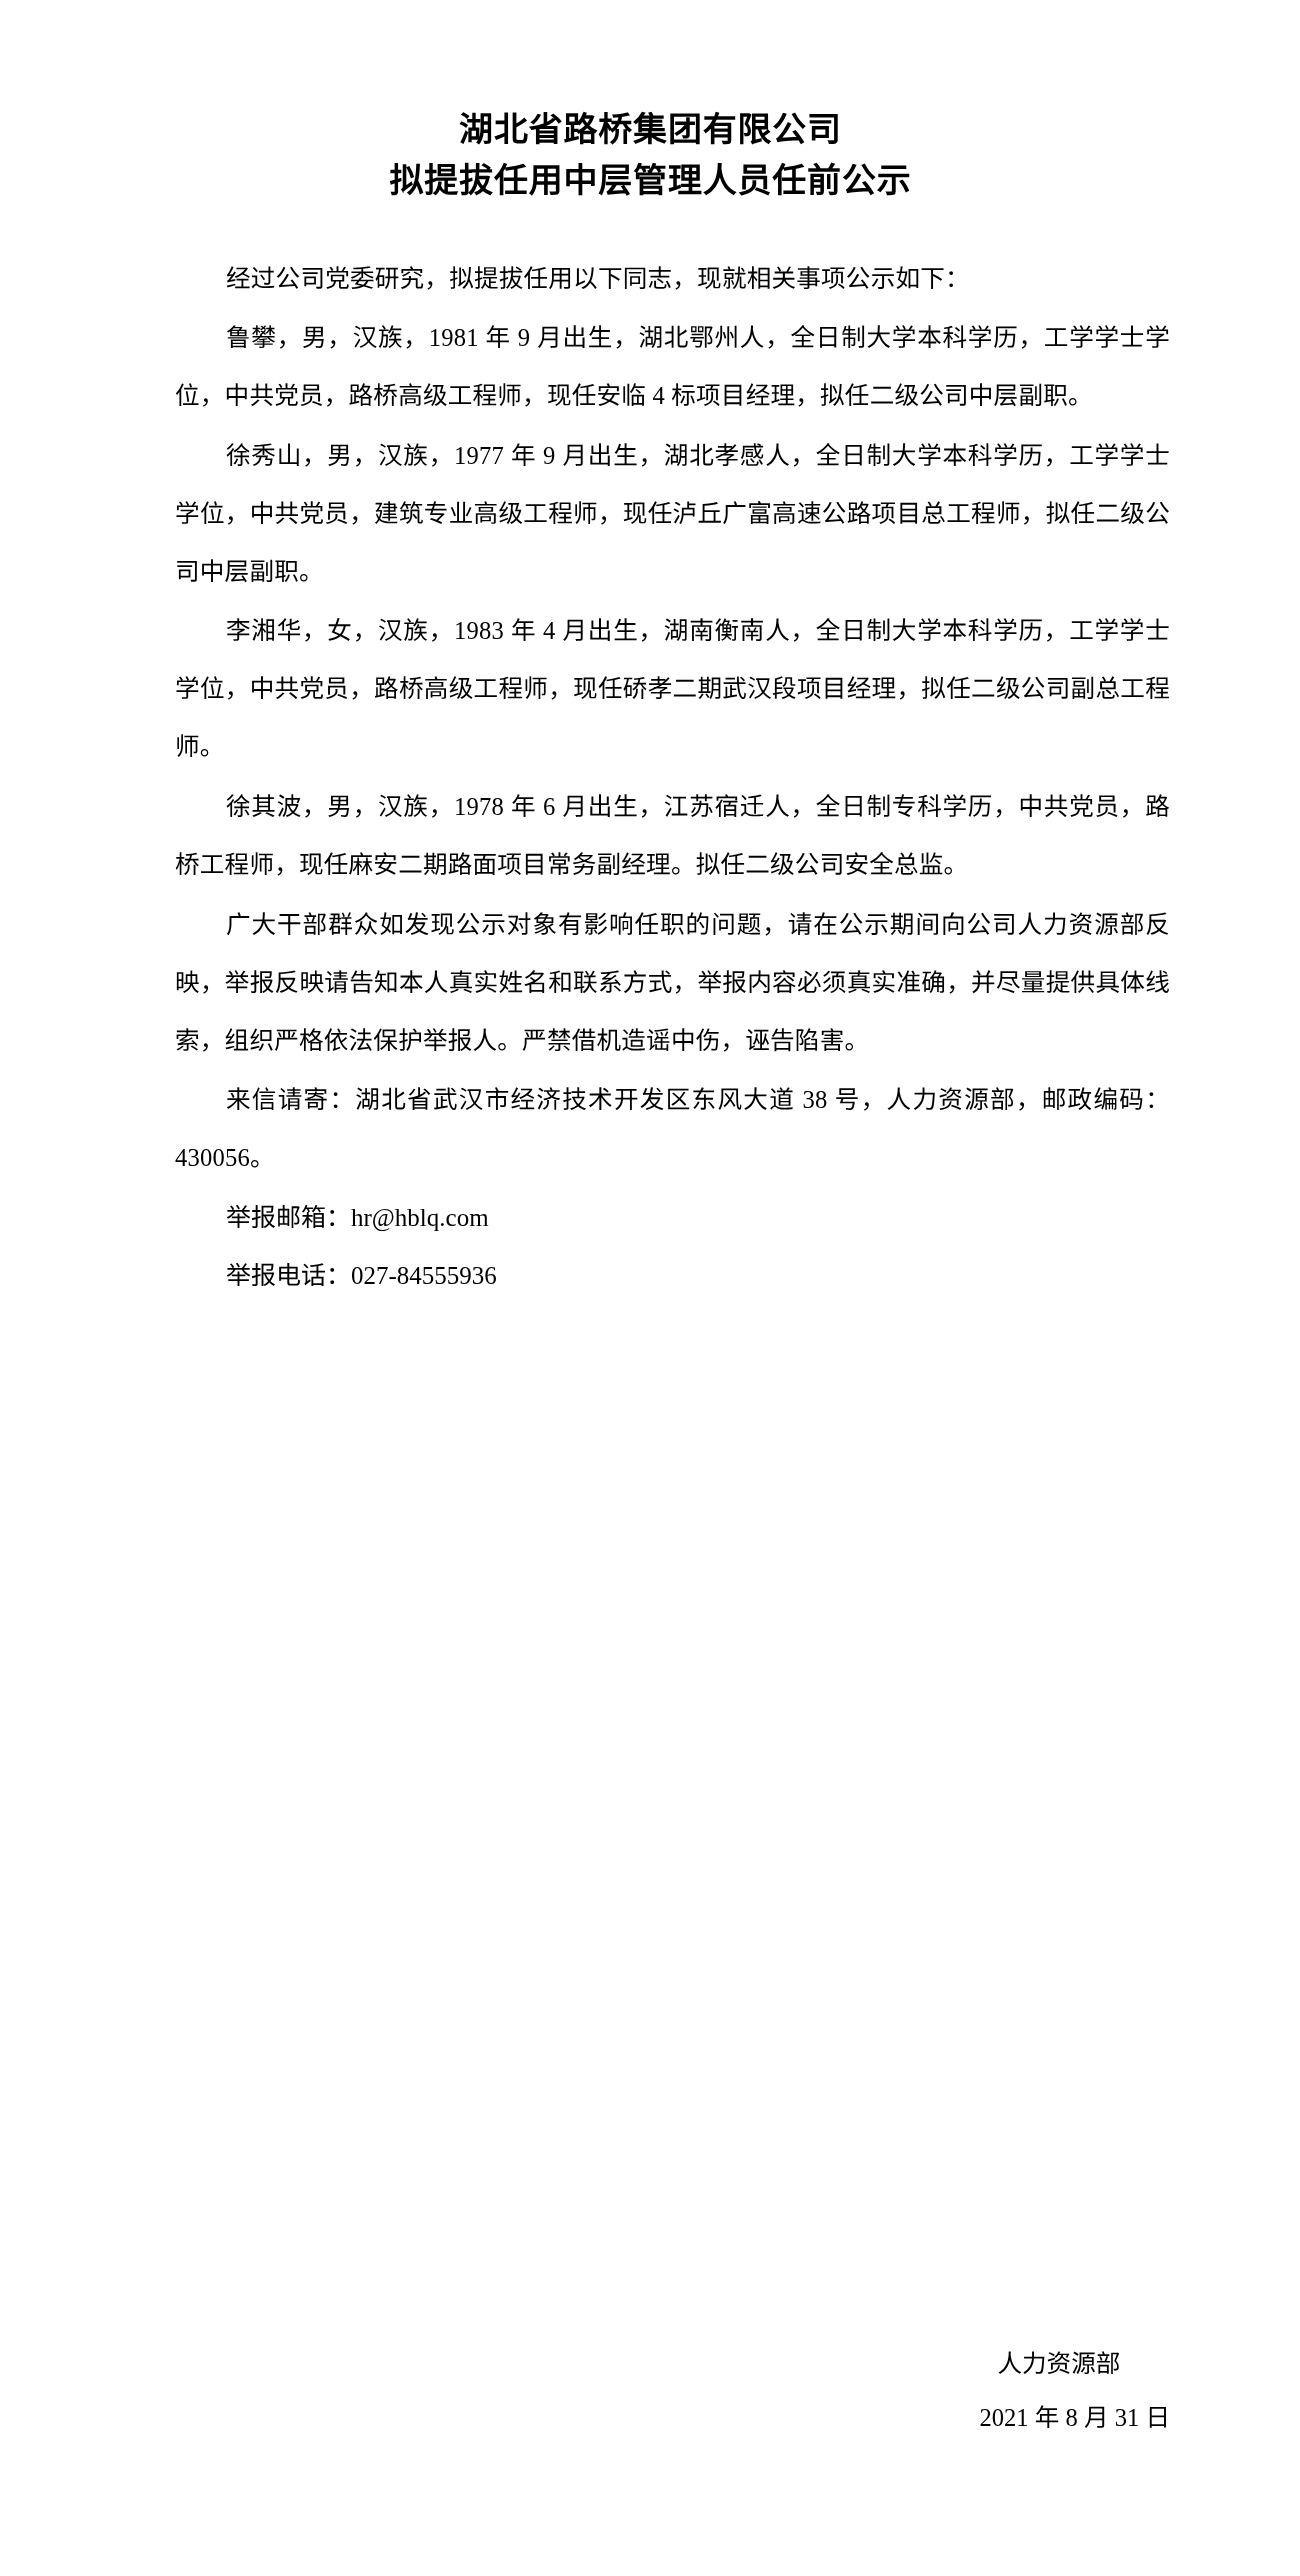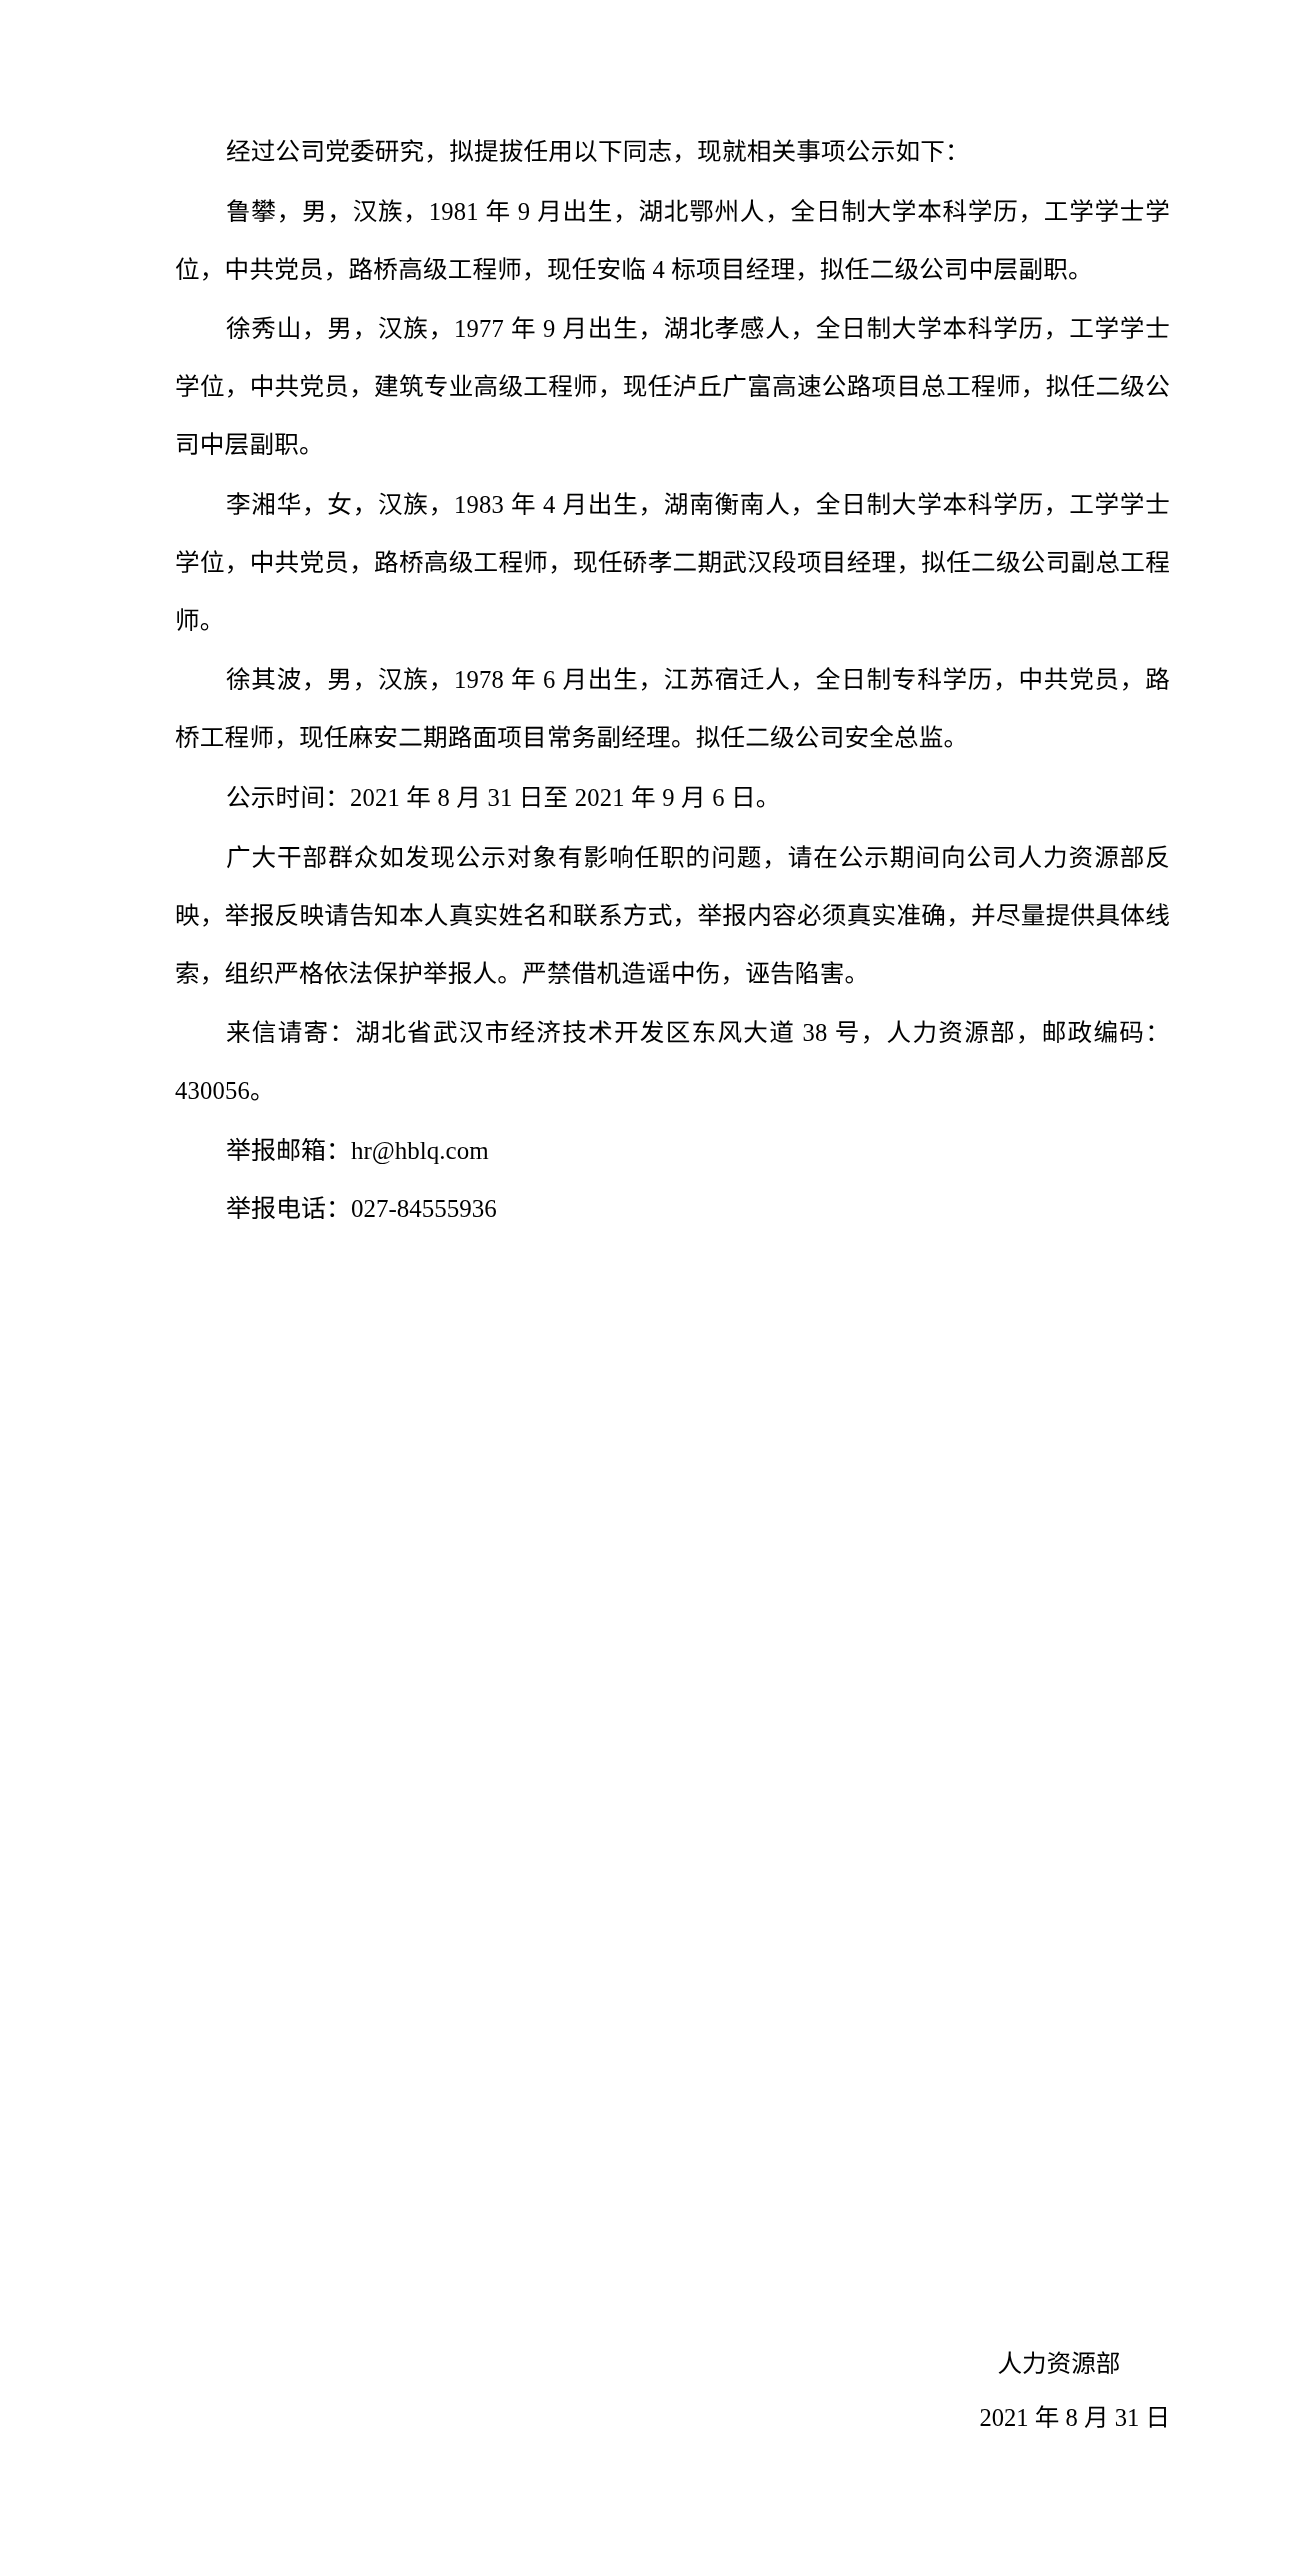--- a/index.html
+++ b/index.html
@@ -64,31 +64,34 @@
   }
   .sig-dept {
     padding-left: 18px;
   }
 </style>
 </head>
 <body>
 
 <div class="page">
 
+  <div class="doc-title">
+    <span class="line">湖北省路桥集团有限公司</span>
+    <span class="line">拟提拔任用中层管理人员任前公示</span>
+  </div>
 
   <div class="body-block">
 
     <p class="para">经过公司党委研究，拟提拔任用以下同志，现就相关事项公示如下：</p>
 
     <p class="para">鲁攀，男，汉族，1981 年 9 月出生，湖北鄂州人，全日制大学本科学历，工学学士学位，中共党员，路桥高级工程师，现任安临 4 标项目经理，拟任二级公司中层副职。</p>
     <p class="para">徐秀山，男，汉族，1977 年 9 月出生，湖北孝感人，全日制大学本科学历，工学学士学位，中共党员，建筑专业高级工程师，现任泸丘广富高速公路项目总工程师，拟任二级公司中层副职。</p>
     <p class="para">李湘华，女，汉族，1983 年 4 月出生，湖南衡南人，全日制大学本科学历，工学学士学位，中共党员，路桥高级工程师，现任硚孝二期武汉段项目经理，拟任二级公司副总工程师。</p>
     <p class="para">徐其波，男，汉族，1978 年 6 月出生，江苏宿迁人，全日制专科学历，中共党员，路桥工程师，现任麻安二期路面项目常务副经理。拟任二级公司安全总监。</p>
 
-    <p class="para">公示时间：2021 年 8 月 31 日至 2021 年 9 月 6 日。</p>
 
     <p class="para">广大干部群众如发现公示对象有影响任职的问题，请在公示期间向公司人力资源部反映，举报反映请告知本人真实姓名和联系方式，举报内容必须真实准确，并尽量提供具体线索，组织严格依法保护举报人。严禁借机造谣中伤，诬告陷害。</p>
 
     <p class="para">来信请寄：湖北省武汉市经济技术开发区东风大道 38 号，人力资源部，邮政编码：430056。</p>
 
     <p class="contact-line">举报邮箱：hr@hblq.com</p>
 
     <p class="contact-line">举报电话：027-84555936</p>
 
   </div>

